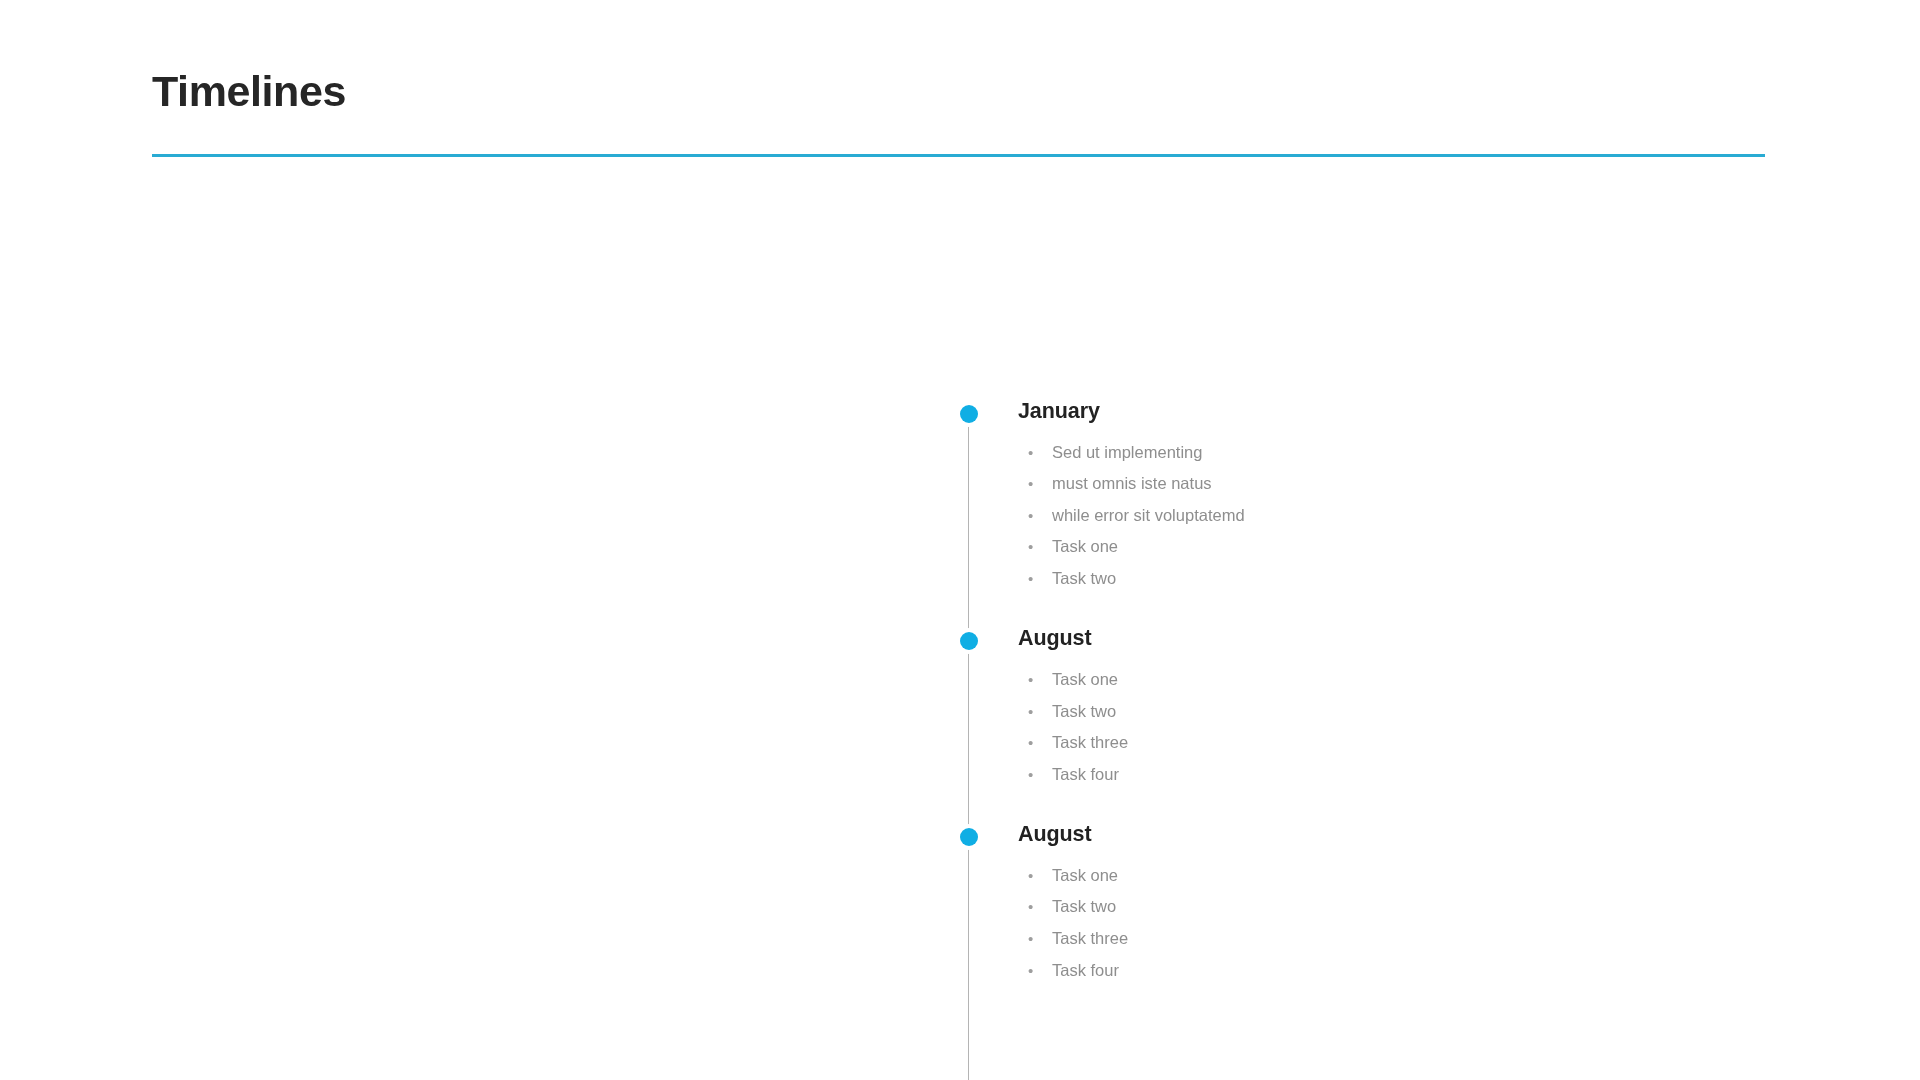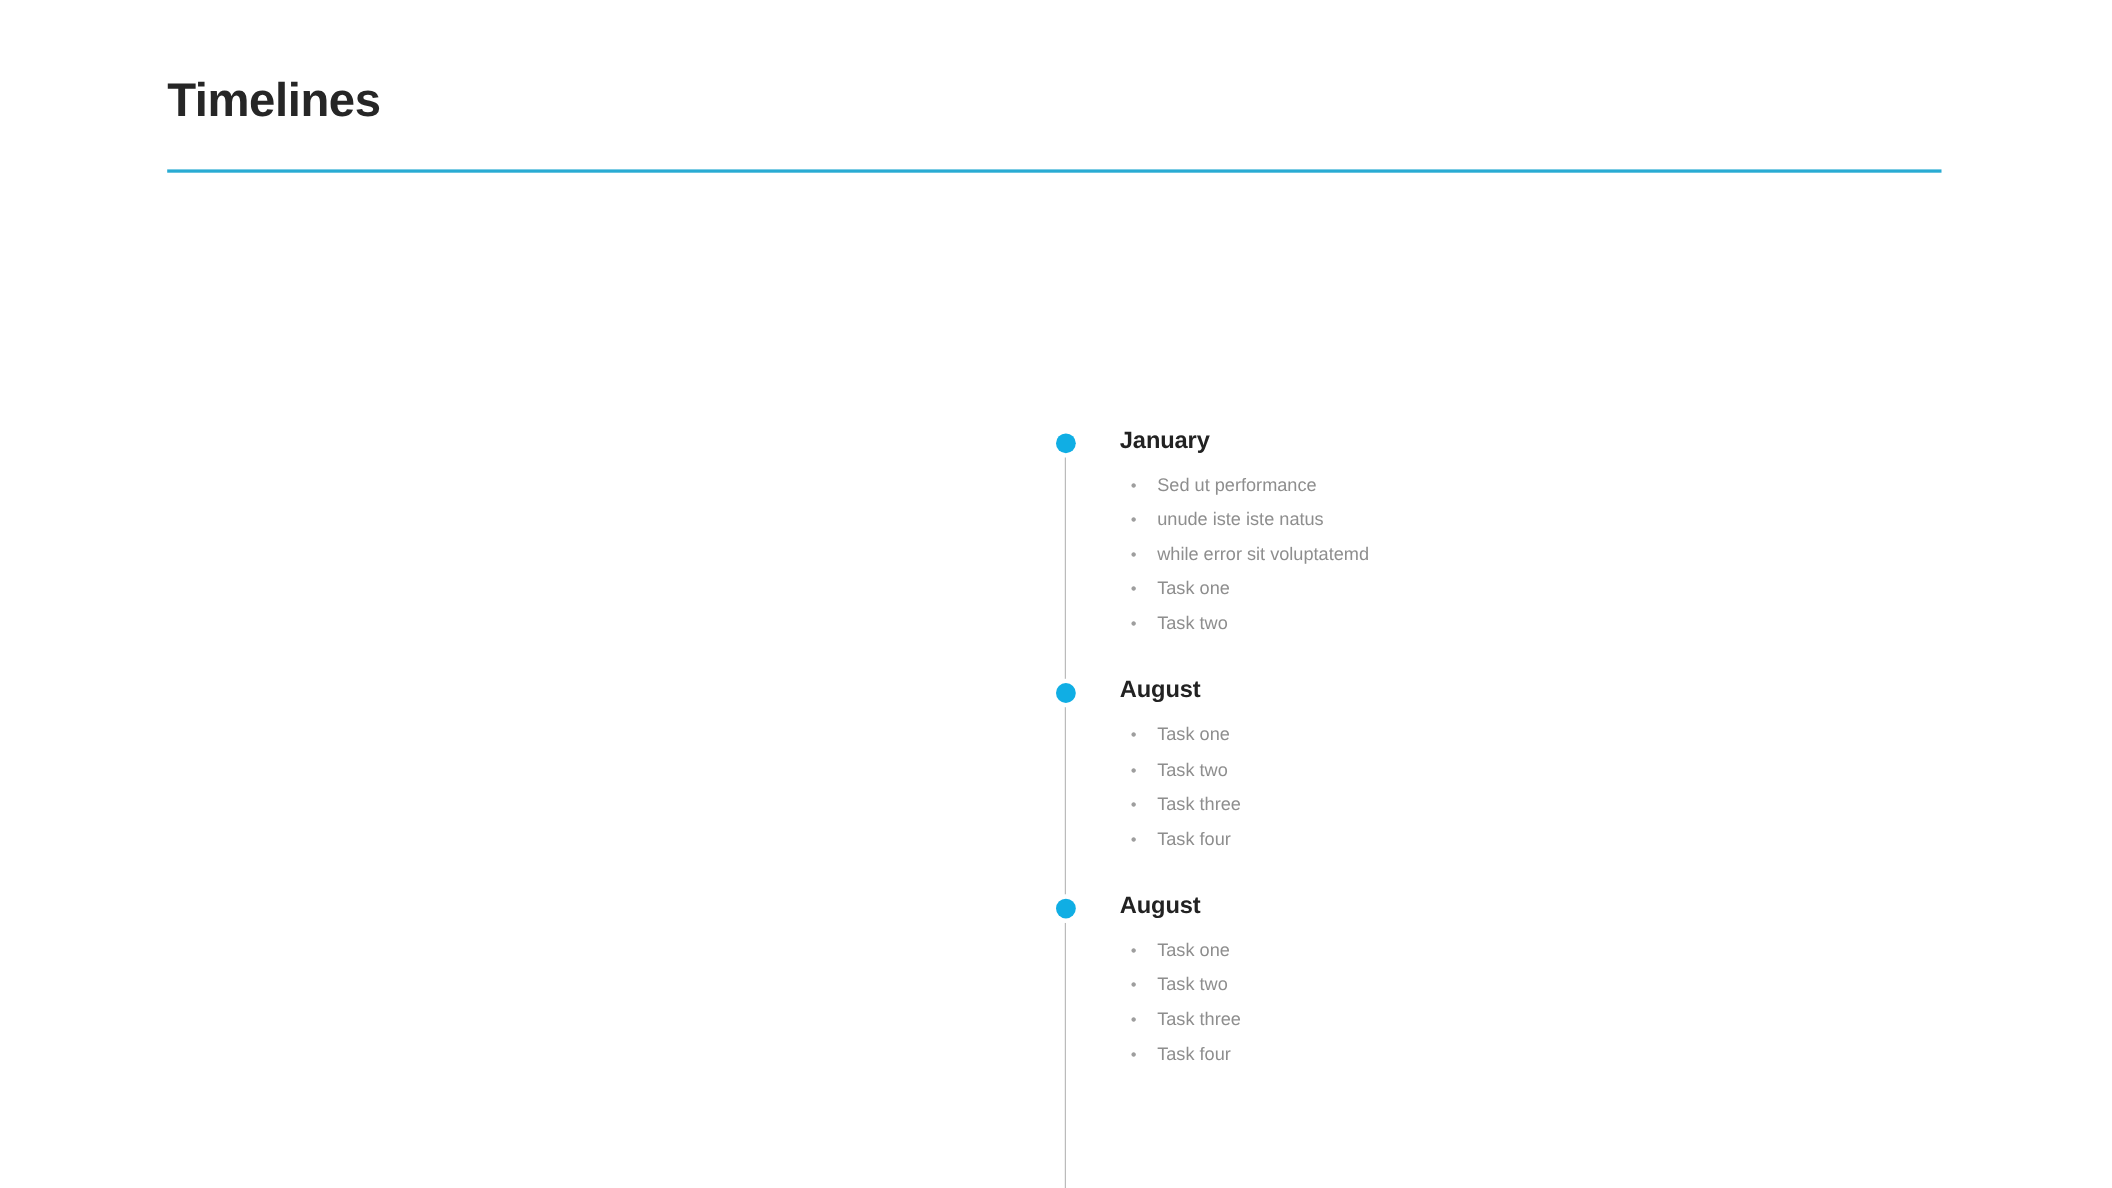--- a/index.html
+++ b/index.html
@@ -35,21 +35,21 @@
     width:560px;
     font-size:20.5px;
     line-height:35.5px;
     color:#9b9b9b;
     font-weight:normal;
   }
 
   
   .timeline {
     position:absolute;
-    left:900px; top:380px;
+    left:900px; top:391px;
     width:900px;
   }
   .timeline-axis {
     position:absolute;
     left:68px; top:34px;
     width:1.4px;
     height:700px;
     background:#b4b4b4;
   }
   .tl-group { position:relative; padding-left:118px; }
@@ -108,25 +108,25 @@
 
   <div class="timeline">
     <div class="timeline-axis"></div>
 
     <div class="tl-group">
       <div class="tl-dot d1"></div>
       <div class="tl-month">January</div>
       <ul class="tl-tasks">
         <li class="tl-task">
           <span class="tl-bullet">•</span>
-          <span class="tl-task-label">Sed ut performance</span>
+          <span class="tl-task-label">Sed ut implementing</span>
         </li>
         <li class="tl-task">
           <span class="tl-bullet">•</span>
-          <span class="tl-task-label">unude iste iste natus</span>
+          <span class="tl-task-label">must omnis iste natus</span>
         </li>
         <li class="tl-task">
           <span class="tl-bullet">•</span>
           <span class="tl-task-label">while error sit voluptatemd</span>
         </li>
         <li class="tl-task">
           <span class="tl-bullet">•</span>
           <span class="tl-task-label">Task one</span>
         </li>
         <li class="tl-task">

